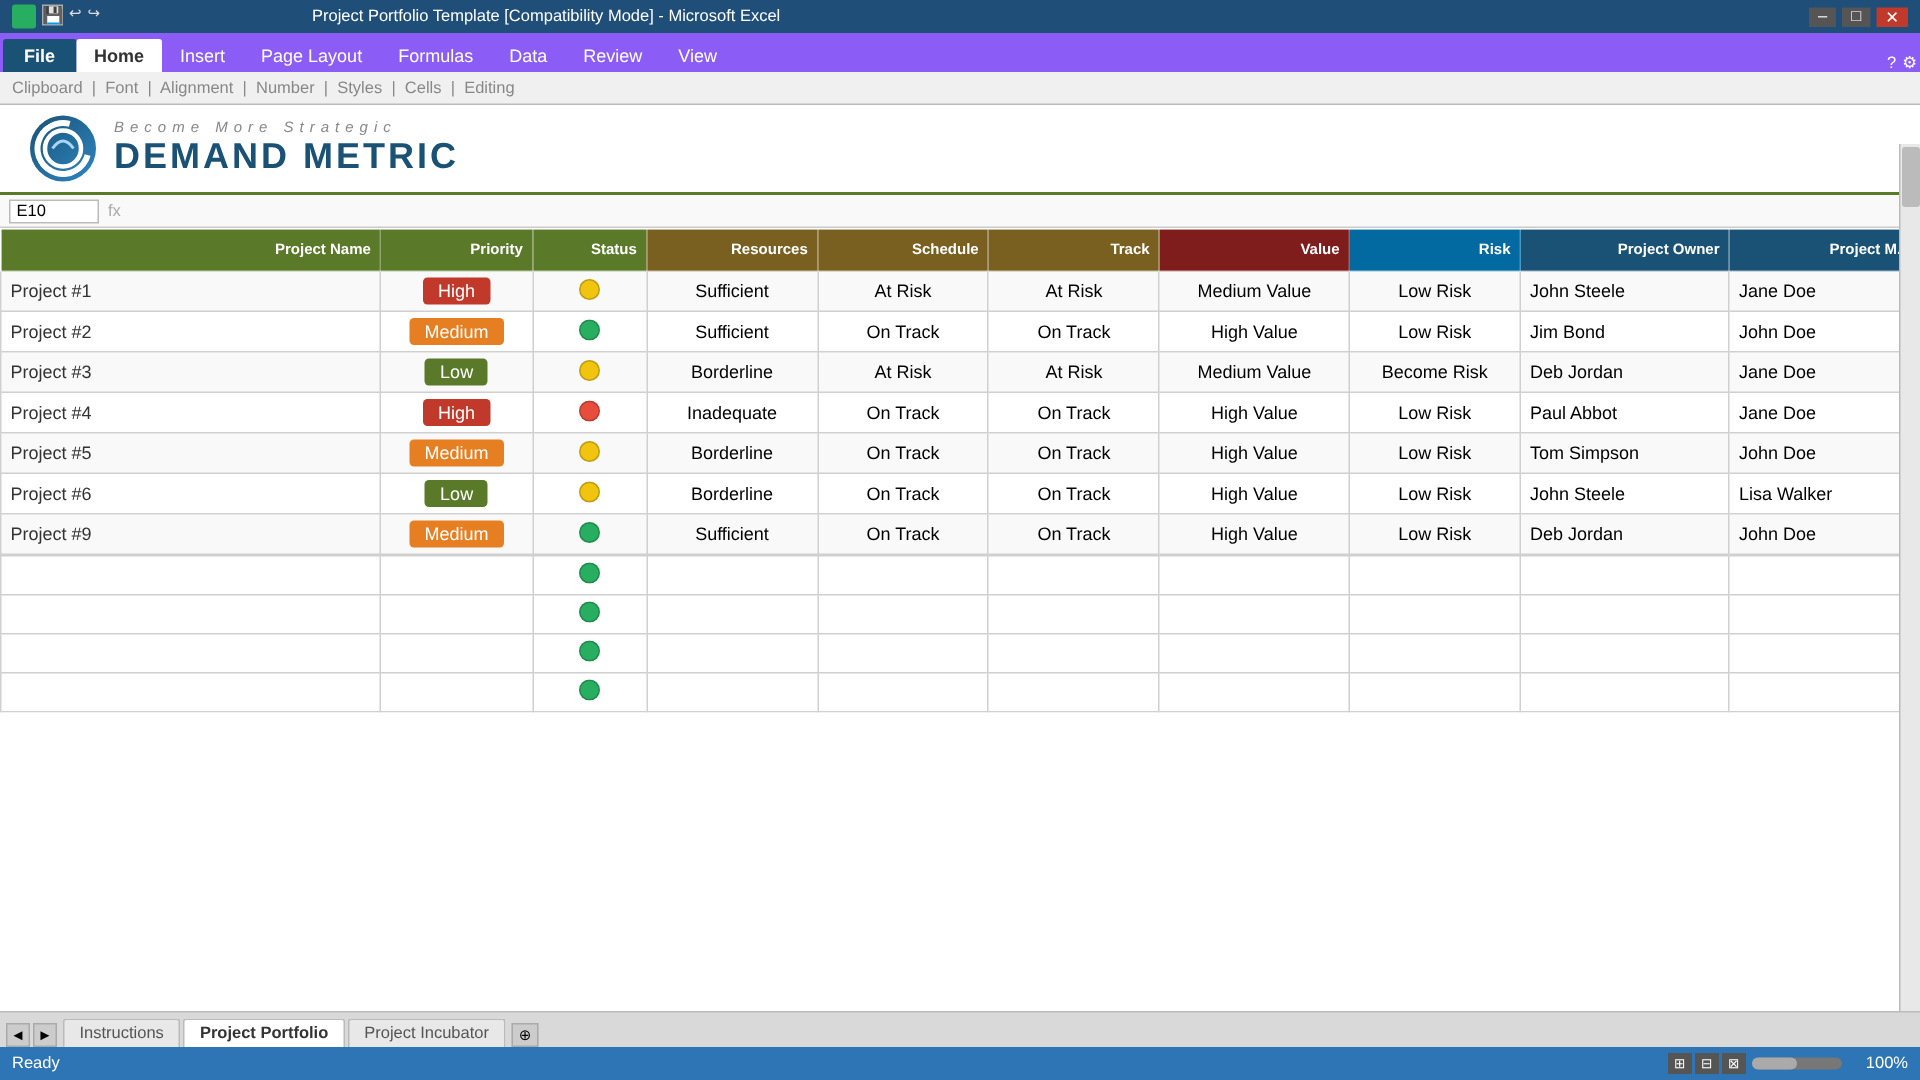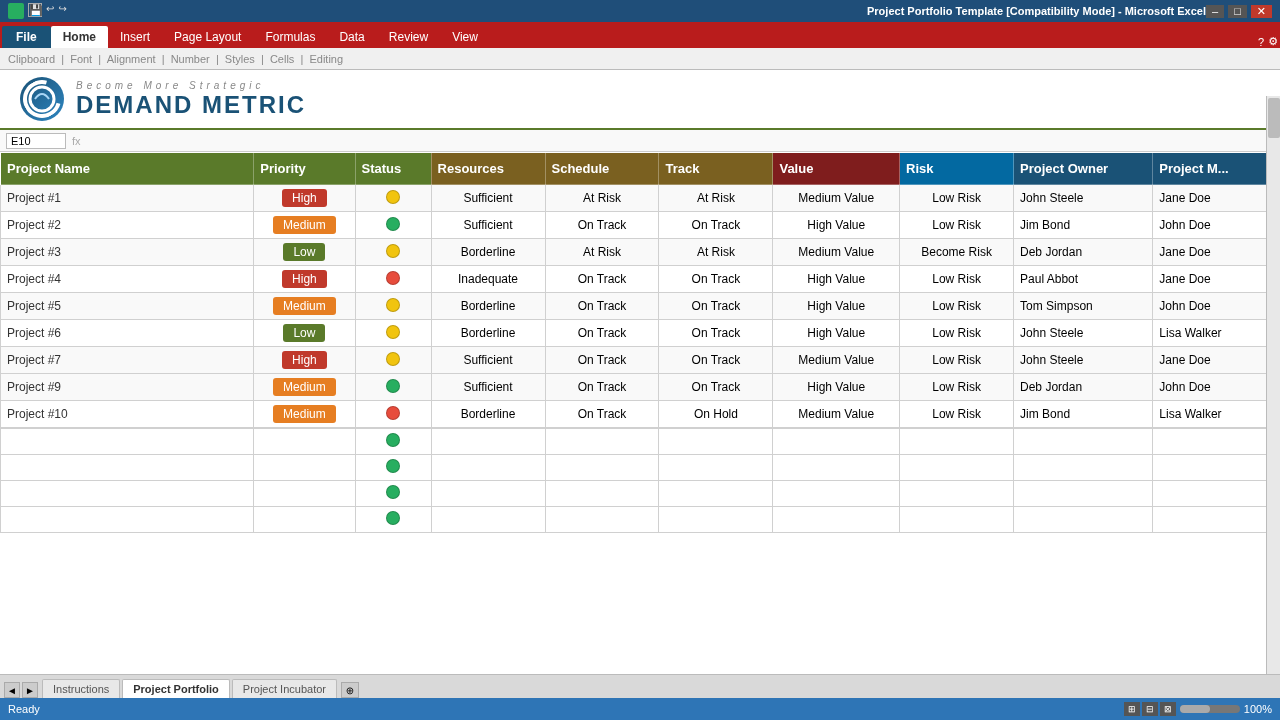--- a/index.html
+++ b/index.html
@@ -9,26 +9,26 @@
     .title-bar {
       background: #1f4e79;
       color: white;
       height: 22px;
       display: flex;
       align-items: center;
       justify-content: space-between;
       padding: 0 8px;
       font-size: 11px;
     }
-    .title-bar-title { flex: 1; text-align: right; font-weight: bold; }
+    .title-bar-title { flex: 1; text-align: left; }
     .title-bar-controls { display: flex; gap: 4px; }
 
     
     .ribbon-tabs {
-      background: #b91c1c;
+      background: #8b5cf6;
       display: flex;
       align-items: flex-end;
       padding: 0 2px;
       height: 26px;
     }
     .ribbon-tab {
       padding: 4px 12px;
       font-size: 12px;
       cursor: pointer;
       color: white;
@@ -111,23 +111,23 @@
     
     .table-container {
       overflow: hidden;
     }
     .data-table {
       width: 100%;
       border-collapse: collapse;
     }
     .data-table th {
       padding: 8px 6px;
-      text-align: left;
+      text-align: right;
       font-weight: 600;
-      font-size: 13px;
+      font-size: 10px;
       color: white;
       border: 1px solid rgba(255,255,255,0.3);
       margin-left: 45px;
     }
     .data-table td {
       padding: 4px 6px;
       border: 1px solid #d0d0d0;
       font-size: 12px;
       height: 26px;
       white-space: nowrap;
@@ -380,66 +380,34 @@
     </td>
     <td class="td-center">Borderline</td>
     <td class="td-center">On Track</td>
     <td class="td-center">On Track</td>
     <td class="td-center">High Value</td>
     <td class="td-center">Low Risk</td>
     <td>John Steele</td>
     <td>Lisa Walker</td>
   </tr>
         <tr class="row-even">
-    <td class="td-name">Project #7</td>
-    <td class="td-center">
-      <span style="background:#c0392b;color:white;padding:2px 10px;border-radius:3px;font-size:12px;display:inline-block;">High</span>
-    </td>
-    <td class="td-center">
-      <span style="width:14px;height:14px;border-radius:50%;background:#f1c40f;display:inline-block;border:1px solid rgba(0,0,0,0.2);"></span>
-    </td>
-    <td class="td-center">Sufficient</td>
-    <td class="td-center">On Track</td>
-    <td class="td-center">On Track</td>
-    <td class="td-center">Medium Value</td>
-    <td class="td-center">Low Risk</td>
-    <td>John Steele</td>
-    <td>Jane Doe</td>
-  </tr>
-        <tr class="row-even">
     <td class="td-name">Project #9</td>
     <td class="td-center">
       <span style="background:#e67e22;color:white;padding:2px 10px;border-radius:3px;font-size:12px;display:inline-block;">Medium</span>
     </td>
     <td class="td-center">
       <span style="width:14px;height:14px;border-radius:50%;background:#27ae60;display:inline-block;border:1px solid rgba(0,0,0,0.2);"></span>
     </td>
     <td class="td-center">Sufficient</td>
     <td class="td-center">On Track</td>
     <td class="td-center">On Track</td>
     <td class="td-center">High Value</td>
     <td class="td-center">Low Risk</td>
     <td>Deb Jordan</td>
     <td>John Doe</td>
-  </tr>
-        <tr class="row-odd">
-    <td class="td-name">Project #10</td>
-    <td class="td-center">
-      <span style="background:#e67e22;color:white;padding:2px 10px;border-radius:3px;font-size:12px;display:inline-block;">Medium</span>
-    </td>
-    <td class="td-center">
-      <span style="width:14px;height:14px;border-radius:50%;background:#e74c3c;display:inline-block;border:1px solid rgba(0,0,0,0.2);"></span>
-    </td>
-    <td class="td-center">Borderline</td>
-    <td class="td-center">On Track</td>
-    <td class="td-center">On Hold</td>
-    <td class="td-center">Medium Value</td>
-    <td class="td-center">Low Risk</td>
-    <td>Jim Bond</td>
-    <td>Lisa Walker</td>
   </tr>
       </tbody>
   </table>
 
   <table style="width:100%;border-collapse:collapse;">
     <tbody id="extra-rows-tbody">
         <tr>
     <td style="width:200px;border:1px solid #d0d0d0;height:26px;"></td>
     <td style="width:80px;border:1px solid #d0d0d0;"></td>
     <td style="text-align:center;width:60px;border:1px solid #d0d0d0;">
@@ -513,21 +481,21 @@
 <div class="status-bar">
   <div class="status-left">
     <span>Ready</span>
   </div>
   <div class="status-right">
     <div style="display:flex;gap:2px;">
       <div style="width:16px;height:14px;background:#555;cursor:pointer;display:flex;align-items:center;justify-content:center;font-size:9px;">⊞</div>
       <div style="width:16px;height:14px;background:#555;cursor:pointer;display:flex;align-items:center;justify-content:center;font-size:9px;">⊟</div>
       <div style="width:16px;height:14px;background:#555;cursor:pointer;display:flex;align-items:center;justify-content:center;font-size:9px;">⊠</div>
     </div>
-    <div style="display:flex;align-items:center;gap:4px;">
+    <div style="display:flex;align-items:center;gap:16px;">
       <div style="width:60px;height:8px;background:#777;border-radius:4px;position:relative;">
         <div style="width:30px;height:8px;background:#aaa;border-radius:4px;"></div>
       </div>
       <span>100%</span>
     </div>
   </div>
 </div>
 
 <div class="scrollbar-v">
   <div class="scrollbar-thumb"></div>

